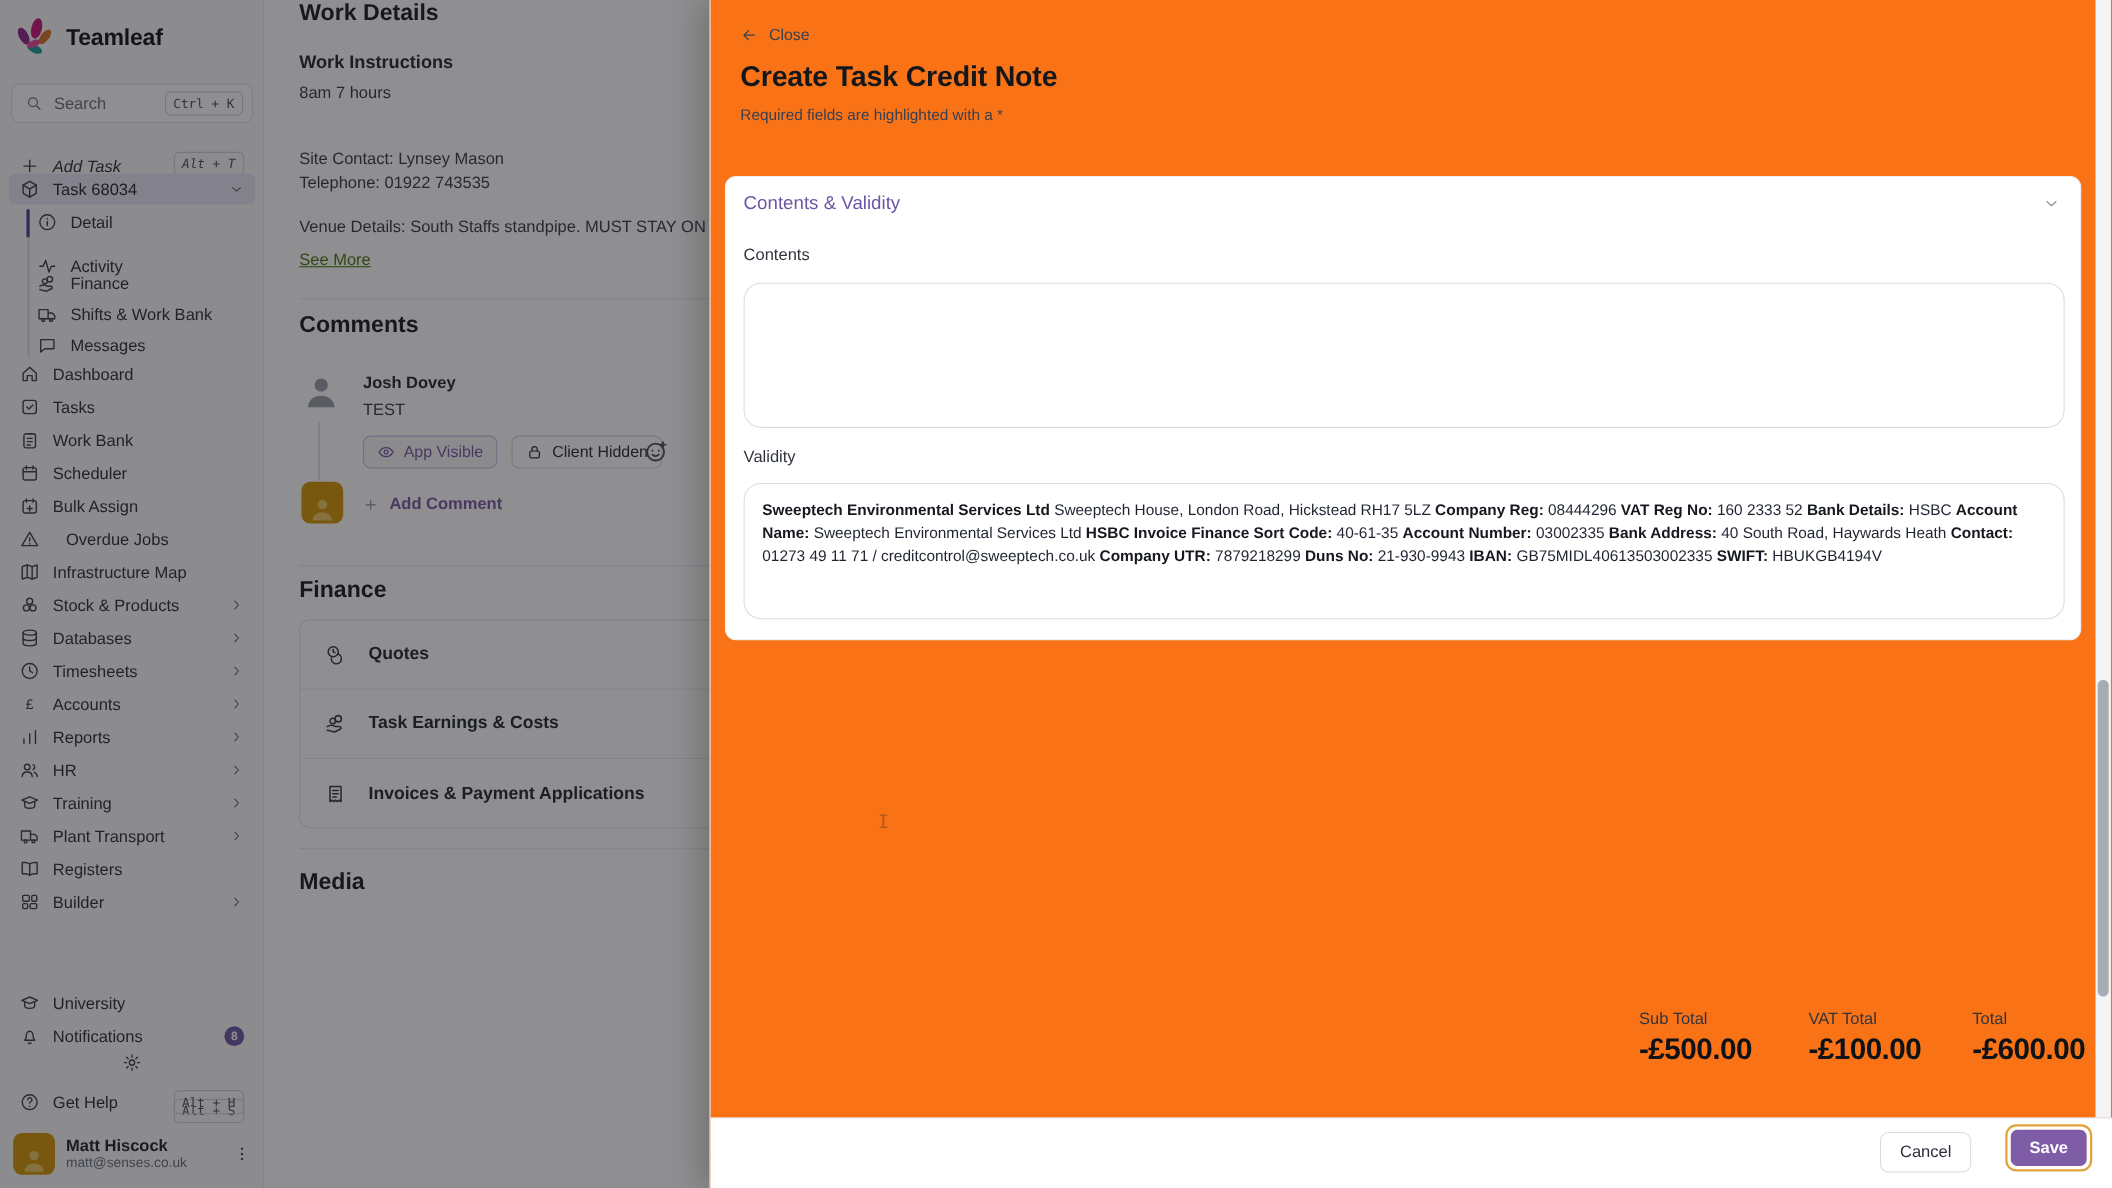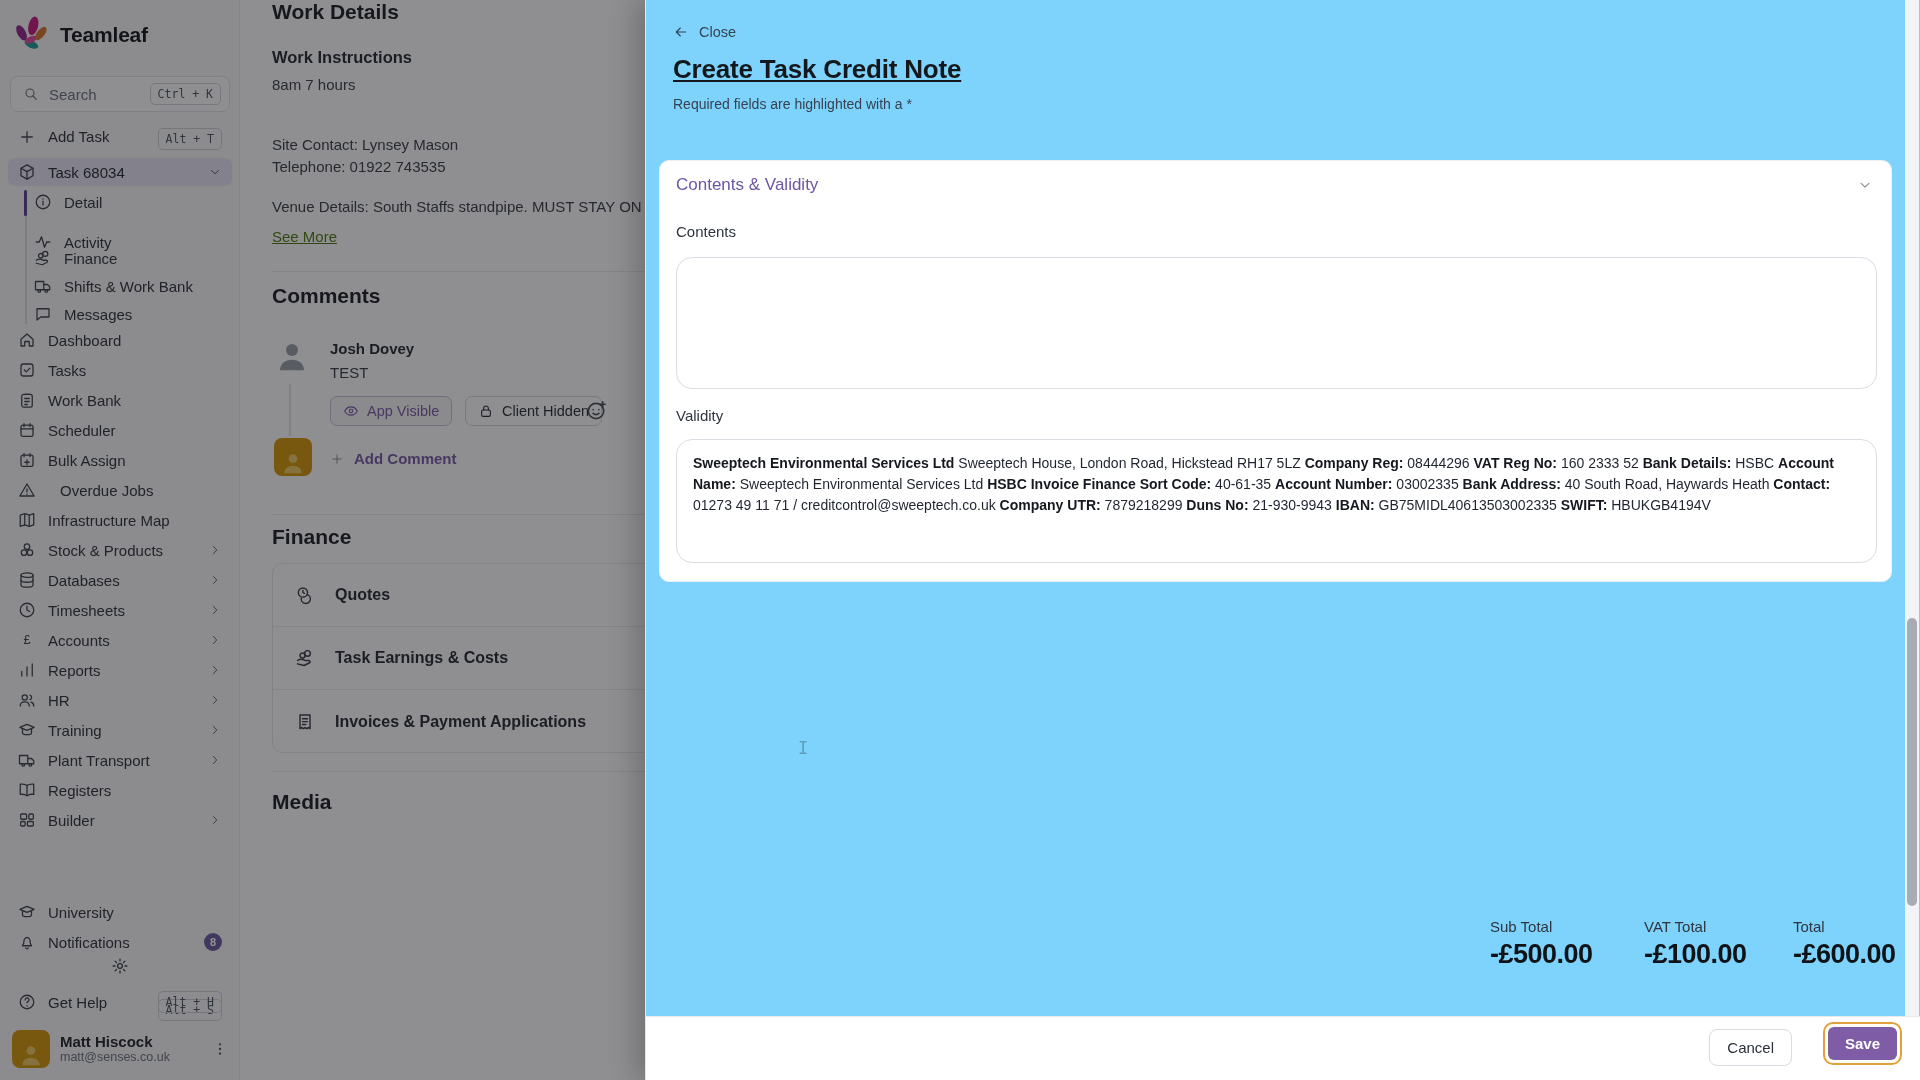--- a/index.html
+++ b/index.html
@@ -15,21 +15,21 @@
   .searchbox{position:absolute;left:10px;top:76px;width:220px;height:36px;background:#fff;border:1px solid #e1e3e8;border-radius:8px;display:flex;align-items:center;gap:10px;padding:0 8px 0 12px;cursor:text;}
   .searchbox .ic{width:16px;height:16px;color:#6b7280;}
   .searchbox .ph{font-size:15px;color:#6b7280;flex:1;}
   kbd{font-family:"DejaVu Sans Mono",monospace;font-size:11.5px;color:#4b5563;border:1px solid #cfd2d9;border-radius:5px;padding:3px 7px;background:transparent;white-space:nowrap;}
   .srow{position:absolute;left:8px;width:224px;height:30px;display:flex;align-items:center;gap:12px;padding:0 10px;border-radius:6px;color:#2e333c;font-size:15px;cursor:pointer;}
   .srow .ic,.addtask .ic{width:18px;height:18px;color:#3d434d;flex:none;display:flex;}
   .srow .ic svg,.addtask .ic svg,.searchbox .ic svg{width:100%;height:100%;}
   .srow .lbl{white-space:nowrap;overflow:hidden;}
   .srow .chev{margin-left:auto;width:14px;height:14px;color:#5d636d;display:flex;}
   .srow .chev svg{width:100%;height:100%;}
-  .addtask{position:absolute;left:8px;top:128px;width:224px;height:32px;display:flex;align-items:flex-start;gap:12px;padding:0 10px;font-size:15px;color:#2e333c;border-radius:6px;cursor:pointer;}
+  .addtask{position:absolute;left:8px;top:128px;width:224px;height:32px;display:flex;align-items:flex-end;gap:12px;padding:0 10px;font-size:15px;color:#2e333c;border-radius:6px;cursor:pointer;font-style:italic;}
   .addtask kbd{margin-left:auto;}
   .taskrow{position:absolute;left:8px;top:158px;width:224px;height:28px;background:#e9e4f3;border-radius:6px;display:flex;align-items:center;gap:12px;padding:0 10px;font-size:15px;color:#262b34;cursor:pointer;}
   .taskrow .ic{width:18px;height:18px;color:#3b414b;display:flex;}
   .taskrow .chev{margin-left:auto;width:14px;height:14px;color:#5d636d;display:flex;}
   .treeline{position:absolute;left:25px;top:190px;width:2px;height:134px;background:#dcdee3;}
   .treeline-active{position:absolute;left:24px;top:190px;width:3px;height:26px;background:#5b3f94;border-radius:2px;}
   .subrow{padding-left:26px;}
   .badge{margin-left:auto;min-width:18px;height:18px;border-radius:9px;background:#6f5ba0;color:#fff;font-size:11px;font-weight:700;display:flex;align-items:center;justify-content:center;padding:0 4px;}
   .user{position:absolute;left:12px;top:1028px;width:216px;height:42px;display:flex;align-items:center;gap:10px;cursor:pointer;}
   .avatar-amber{width:38px;height:38px;border-radius:8px;background:#d19708;display:flex;align-items:flex-end;justify-content:center;overflow:hidden;flex:none;}
@@ -57,24 +57,24 @@
   .addcomment .ic{width:14px;height:14px;display:flex;color:#8a8f98;}
   .fincard{position:absolute;left:32px;top:563px;width:1120px;height:190px;border:1px solid #e7e8ec;border-radius:10px;background:#fff;overflow:hidden;}
   .finrow{height:63px;display:flex;align-items:center;gap:20px;padding:0 22px;border-bottom:1px solid #ececf0;font-size:16px;font-weight:600;color:#262b33;cursor:pointer;}
   .finrow:last-child{border-bottom:none;}
   .finrow .ic{width:20px;height:20px;color:#363c46;display:flex;}
   .finrow .ic svg{width:100%;height:100%;}
   .ghost-caret{position:absolute;left:558px;top:738px;width:10px;height:18px;color:rgba(40,40,45,.35);font-size:16px;font-family:"DejaVu Sans Mono",monospace;}
 
   
   .overlay{position:absolute;inset:0;background:rgba(16,17,22,.47);z-index:5;}
-  .modal{position:absolute;left:645px;top:0;width:1275px;height:1080px;background:#7dd3fc;z-index:10;border-left:1px solid #e5e7eb;box-shadow:-10px 0 26px rgba(0,0,0,.20);}
+  .modal{position:absolute;left:645px;top:0;width:1275px;height:1080px;background:#f97316;z-index:10;border-left:1px solid #e5e7eb;box-shadow:-10px 0 26px rgba(0,0,0,.20);}
   .closerow{position:absolute;left:27px;top:24px;display:flex;align-items:center;gap:10px;font-size:14.5px;color:#374151;cursor:pointer;}
   .closerow .ic{width:16px;height:16px;display:flex;color:#374151;}
-  .mtitle{position:absolute;left:27px;top:54px;font-size:26px;font-weight:700;color:#14171c;letter-spacing:-.2px;text-decoration:underline;}
+  .mtitle{position:absolute;left:27px;top:54px;font-size:26px;font-weight:700;color:#14171c;letter-spacing:-.2px;}
   .msub{position:absolute;left:27px;top:96px;font-size:14px;color:#374151;}
   .card{position:absolute;left:13px;width:1233px;border:1px solid #eef0f4;border-radius:10px;background:#fff;}
   .card1{top:160px;height:422px;}
   .card2{top:612px;height:268px;}
   .sechead{position:absolute;left:16px;top:14px;font-size:17px;color:#6d55a3;}
   .secchev{position:absolute;right:18px;top:16px;width:16px;height:16px;color:#8a8f98;display:flex;cursor:pointer;}
   .flabel{position:absolute;left:16px;font-size:15px;color:#2f343e;}
   .fbox{position:absolute;left:16px;width:1201px;border:1px solid #dadde4;border-radius:16px;background:#fff;}
   .contents-box{top:96px;height:132px;}
   .validity-box{top:278px;height:124px;padding:13px 16px;font-size:14px;line-height:21px;color:#1f2430;}

